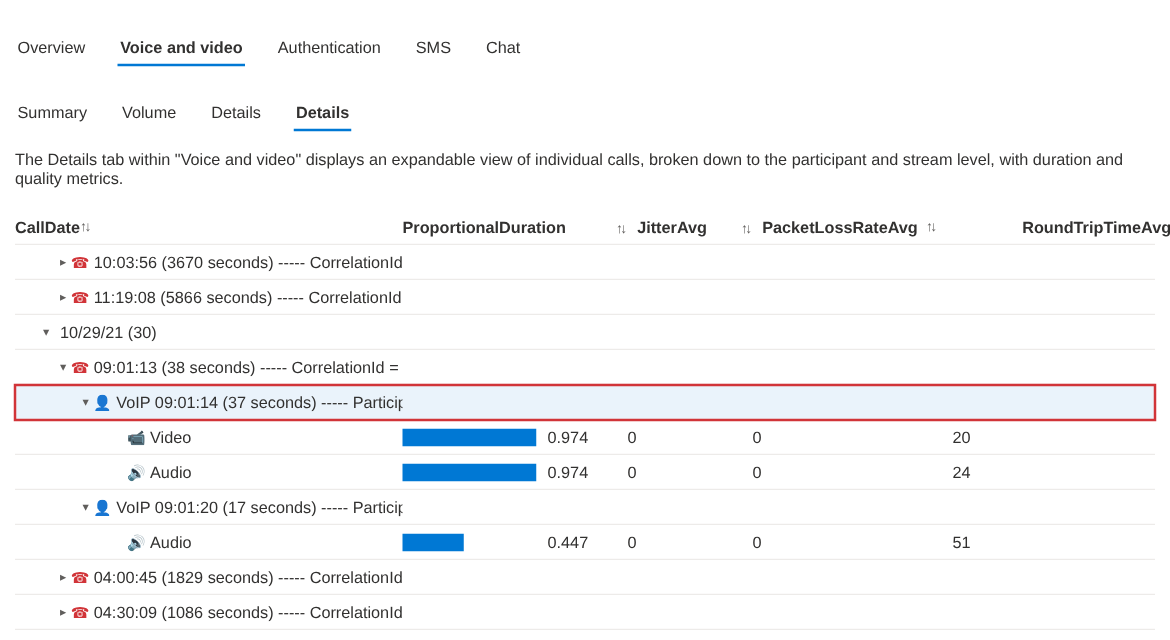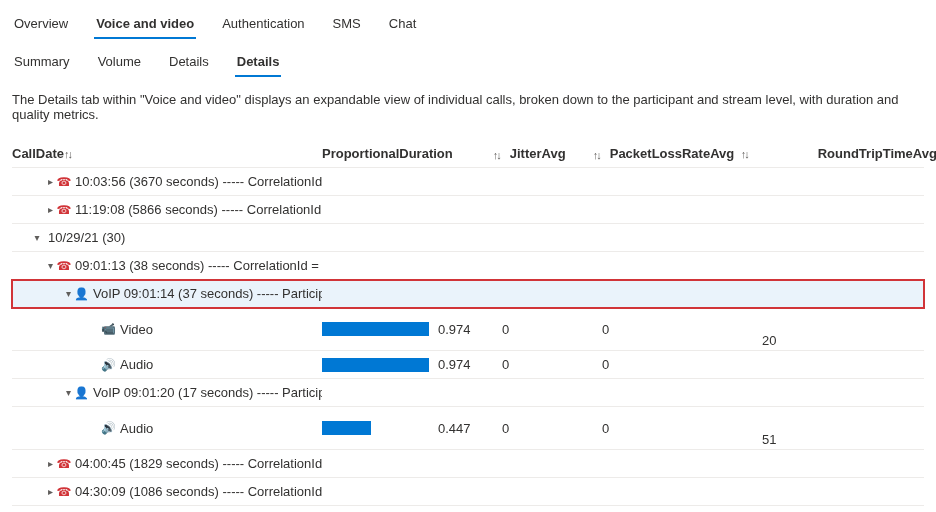--- a/index.html
+++ b/index.html
@@ -9,20 +9,21 @@
     font-size: 13px;
     color: #323130;
     background: #fff;
     width: 936px;
   }
   .tabs-row {
     display: flex;
     gap: 24px;
     padding: 8px 12px 0 12px;
     border-bottom: 1px solid transparent;
+    margin-top: 14px;
   }
   .tabs-row.primary { padding-top: 10px; }
   .tab {
     padding: 6px 2px 8px 2px;
     cursor: pointer;
     color: #323130;
     position: relative;
   }
   .tab.active {
     font-weight: 600;
@@ -72,21 +73,21 @@
     flex: 0 0 310px;
     display: flex;
     align-items: center;
     gap: 4px;
     white-space: nowrap;
     overflow: hidden;
   }
   .cell-pd { flex: 0 0 180px; display:flex; align-items:center; gap:6px; }
   .cell-ja { flex: 0 0 100px; }
   .cell-pl { flex: 0 0 160px; }
-  .cell-rt { flex: 0 0 160px; margin-top: 23px; }
+  .cell-rt { flex: 0 0 160px; }
   .chev {
     display: inline-flex;
     width: 14px;
     justify-content: center;
     font-size: 10px;
     color: #605e5c;
     cursor: pointer;
   }
   .indent1 { padding-left: 18px; }
   .indent2 { padding-left: 36px; }
@@ -235,20 +236,21 @@
           <span>Audio</span>
         </div>
         <div class="cell-pd">
           <div class="bar-bg">
             <div class="bar-fill" style="width: 97.4%;"></div>
           </div>
           <span class="bar-val">0.974</span>
         </div>
         <div class="cell-ja">0</div>
         <div class="cell-pl">0</div>
+        <div class="cell-rt">24</div>
       </div>
       <div class="row">
         <div class="cell-cd indent3">
           <span class="chev">▾</span>
           <span class="ico ico-person">👤</span>
           <span>VoIP 09:01:20 (17 seconds) ----- ParticipantId =</span>
         </div>
         <div class="cell-pd"></div>
         <div class="cell-ja"></div>
         <div class="cell-pl"></div>

